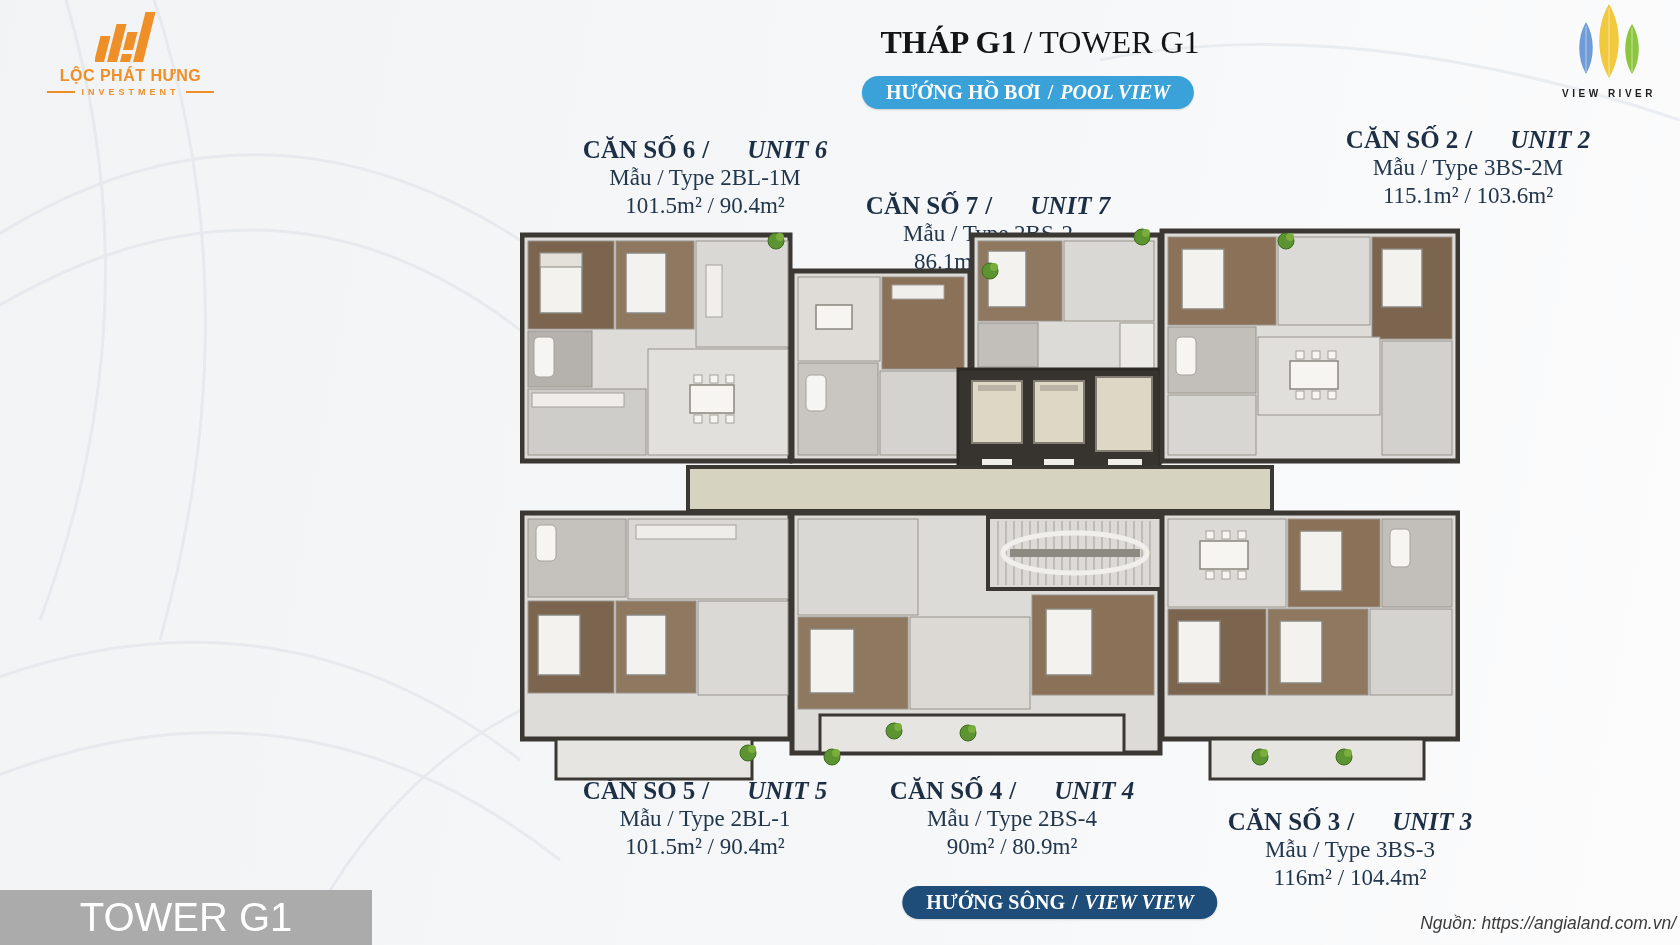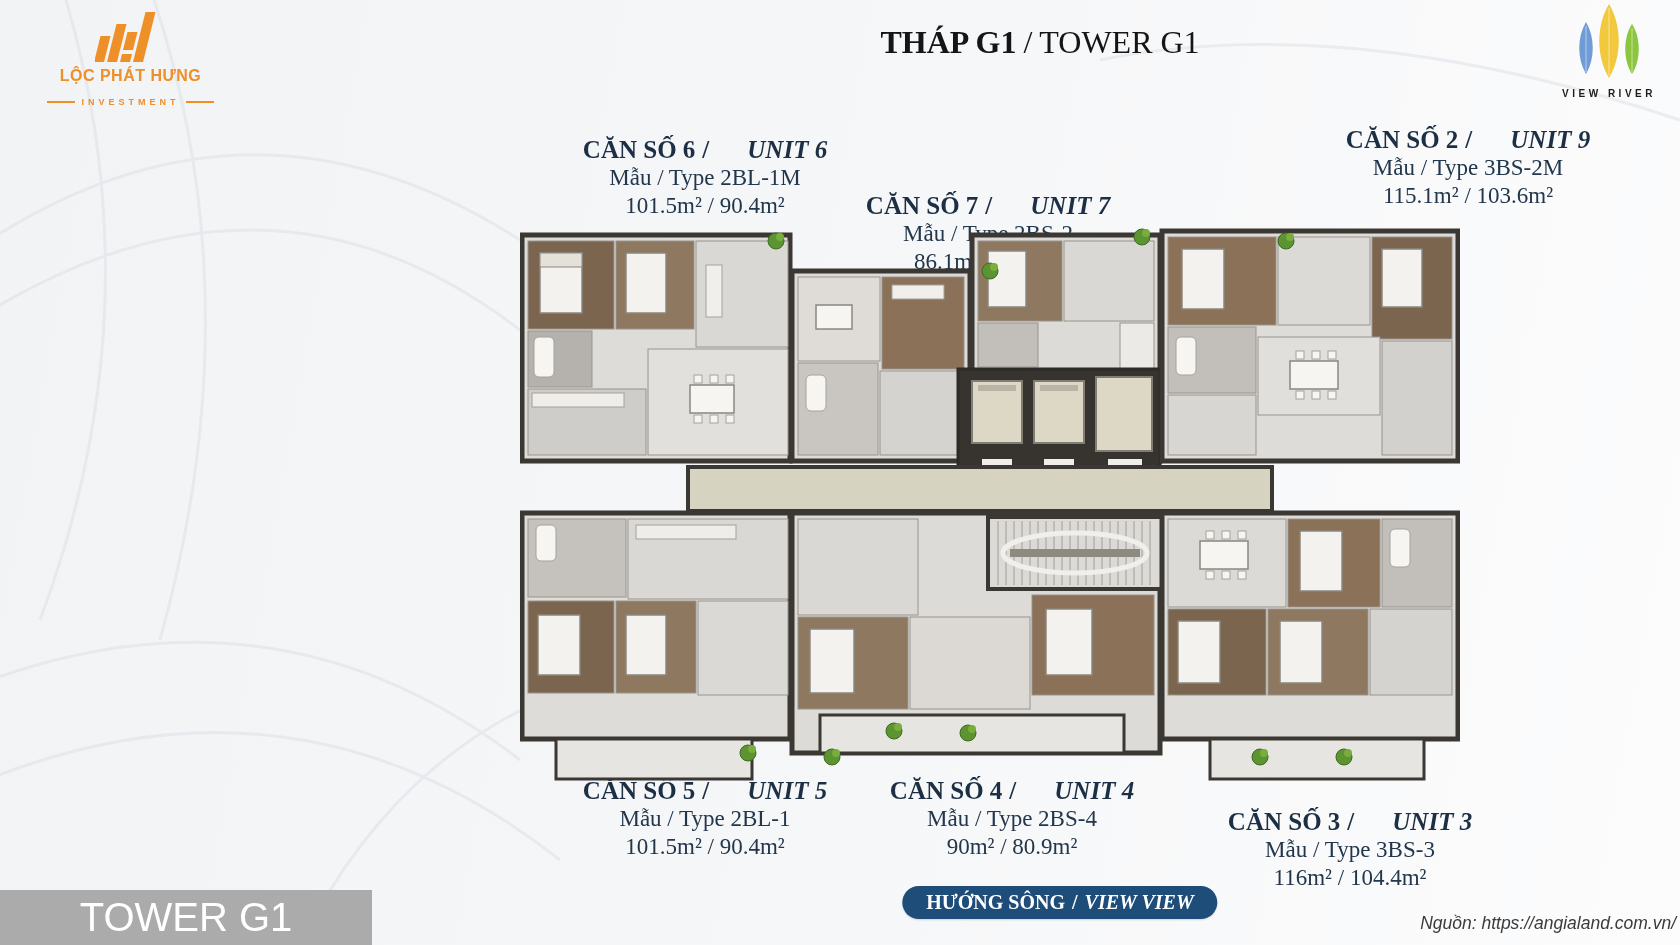--- a/index.html
+++ b/index.html
@@ -6,21 +6,21 @@
   body{font-family:"Liberation Sans",sans-serif;}
   #stage{position:relative;width:1680px;height:945px;overflow:hidden;
          background:linear-gradient(100deg,#f1f3f5 0%,#f6f7f8 55%,#fcfcfd 100%);}
 
   
   .watermark{position:absolute;left:0;top:0;width:100%;height:100%;pointer-events:none;}
 
   
   .lph-logo{position:absolute;left:18px;top:10px;width:225px;text-align:center;}
   .lph-logo .name{color:#ee8f28;font-weight:bold;font-size:16px;letter-spacing:.5px;margin-top:1px;text-align:center;}
-  .lph-logo .sub-row{display:flex;align-items:center;justify-content:center;gap:6px;margin-top:12px;}
+  .lph-logo .sub-row{display:flex;align-items:center;justify-content:center;gap:6px;margin-top:2px;}
   .lph-logo .rule{height:2px;width:28px;background:#ee8f28;}
   .lph-logo .subtitle{color:#ee8f28;font-size:9px;letter-spacing:4px;font-weight:bold;}
 
   .palm-logo{position:absolute;right:6px;top:4px;width:130px;text-align:center;}
   .palm-logo .name{color:#1d1d1d;font-size:10px;font-weight:bold;letter-spacing:3.5px;margin-top:2px;}
 
   
   .main-title{position:absolute;left:1040px;top:24px;transform:translateX(-50%);
       font-family:"Liberation Serif",serif;font-size:32px;color:#151515;white-space:nowrap;}
   .main-title .vi{font-weight:bold;}
@@ -96,40 +96,43 @@
           <line x1="62" y1="24" x2="62" y2="68"></line>
       </g>
     </svg>
     <div class="name">VIEW RIVER</div>
   </div>
 
   <div class="main-title">
     <span class="vi">THÁP G1</span><span class="sep">/</span><span class="en">TOWER G1</span>
   </div>
 
+  <div class="banner pool">
+    <span class="vi">HƯỚNG HỒ BƠI</span><span class="sep">/</span><span class="en">POOL VIEW</span>
+  </div>
 
   <div class="banner river">
     <span class="vi">HƯỚNG SÔNG</span><span class="sep">/</span><span class="en">VIEW VIEW</span>
   </div>
 
   <div class="unit-label" style="left:705px;top:136px">
     <div class="l1"><span>CĂN SỐ 6</span><span class="sep">/</span><span class="en">UNIT 6</span></div>
     <div class="l2">Mẫu / Type 2BL-1M</div>
     <div class="l3">101.5m² / 90.4m²</div>
   </div>
 
   <div class="unit-label" style="left:988px;top:192px">
     <div class="l1"><span>CĂN SỐ 7</span><span class="sep">/</span><span class="en">UNIT 7</span></div>
     <div class="l2">Mẫu / Type 2BS-2</div>
     <div class="l3">86.1m² / 77.7m²</div>
   </div>
 
 
   <div class="unit-label" style="left:1468px;top:126px">
-    <div class="l1"><span>CĂN SỐ 2</span><span class="sep">/</span><span class="en">UNIT 9</span></div>
+    <div class="l1"><span>CĂN SỐ 2</span><span class="sep">/</span><span class="en">UNIT 2</span></div>
     <div class="l2">Mẫu / Type 3BS-2M</div>
     <div class="l3">115.1m² / 103.6m²</div>
   </div>
 
   <div class="unit-label" style="left:705px;top:777px">
     <div class="l1"><span>CĂN SỐ 5</span><span class="sep">/</span><span class="en">UNIT 5</span></div>
     <div class="l2">Mẫu / Type 2BL-1</div>
     <div class="l3">101.5m² / 90.4m²</div>
   </div>
 

